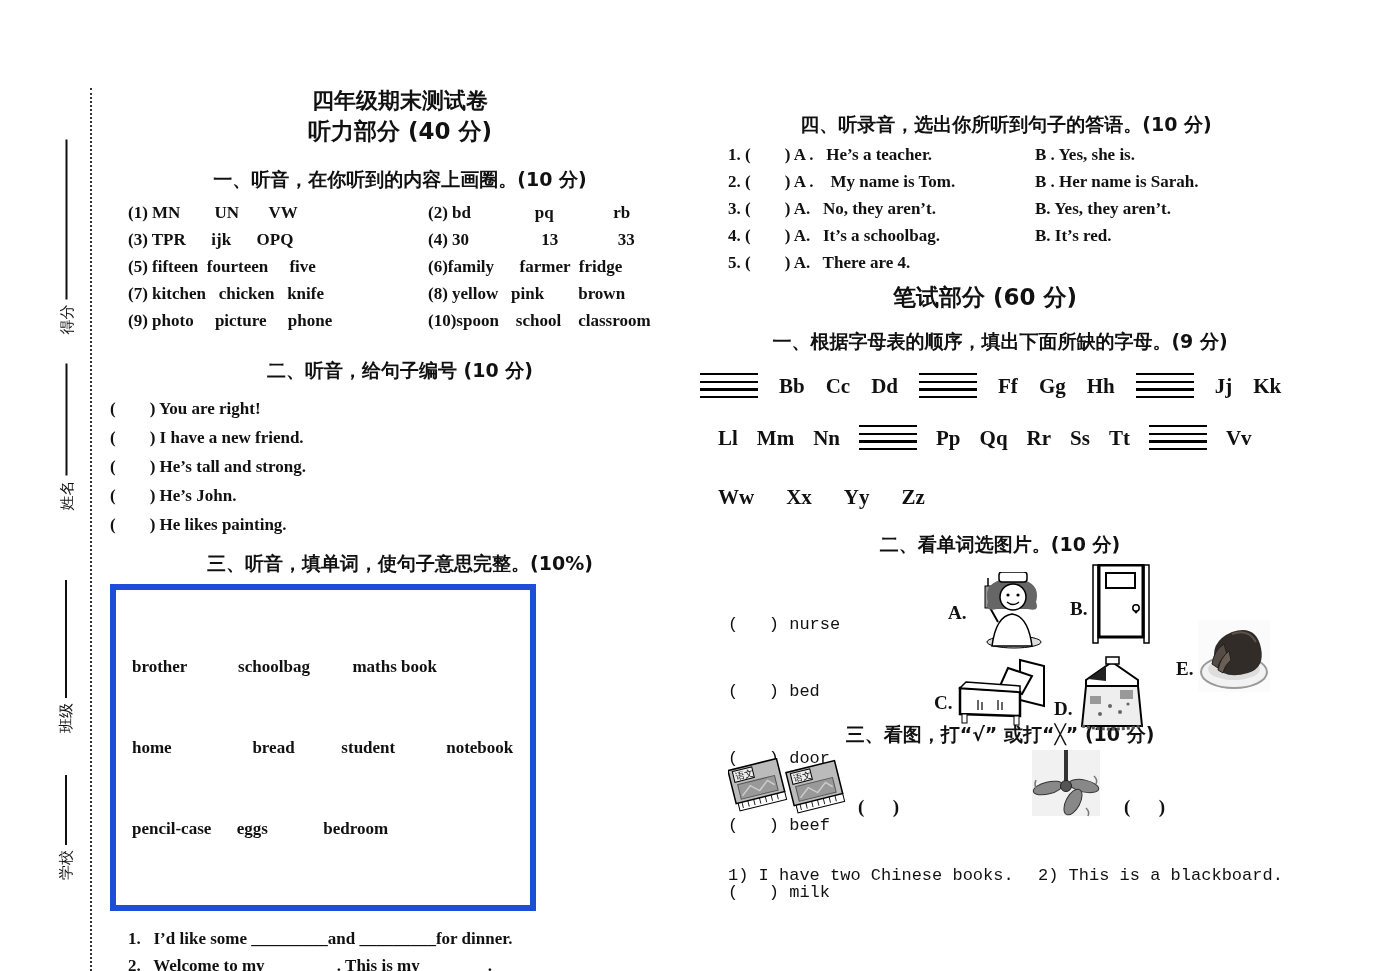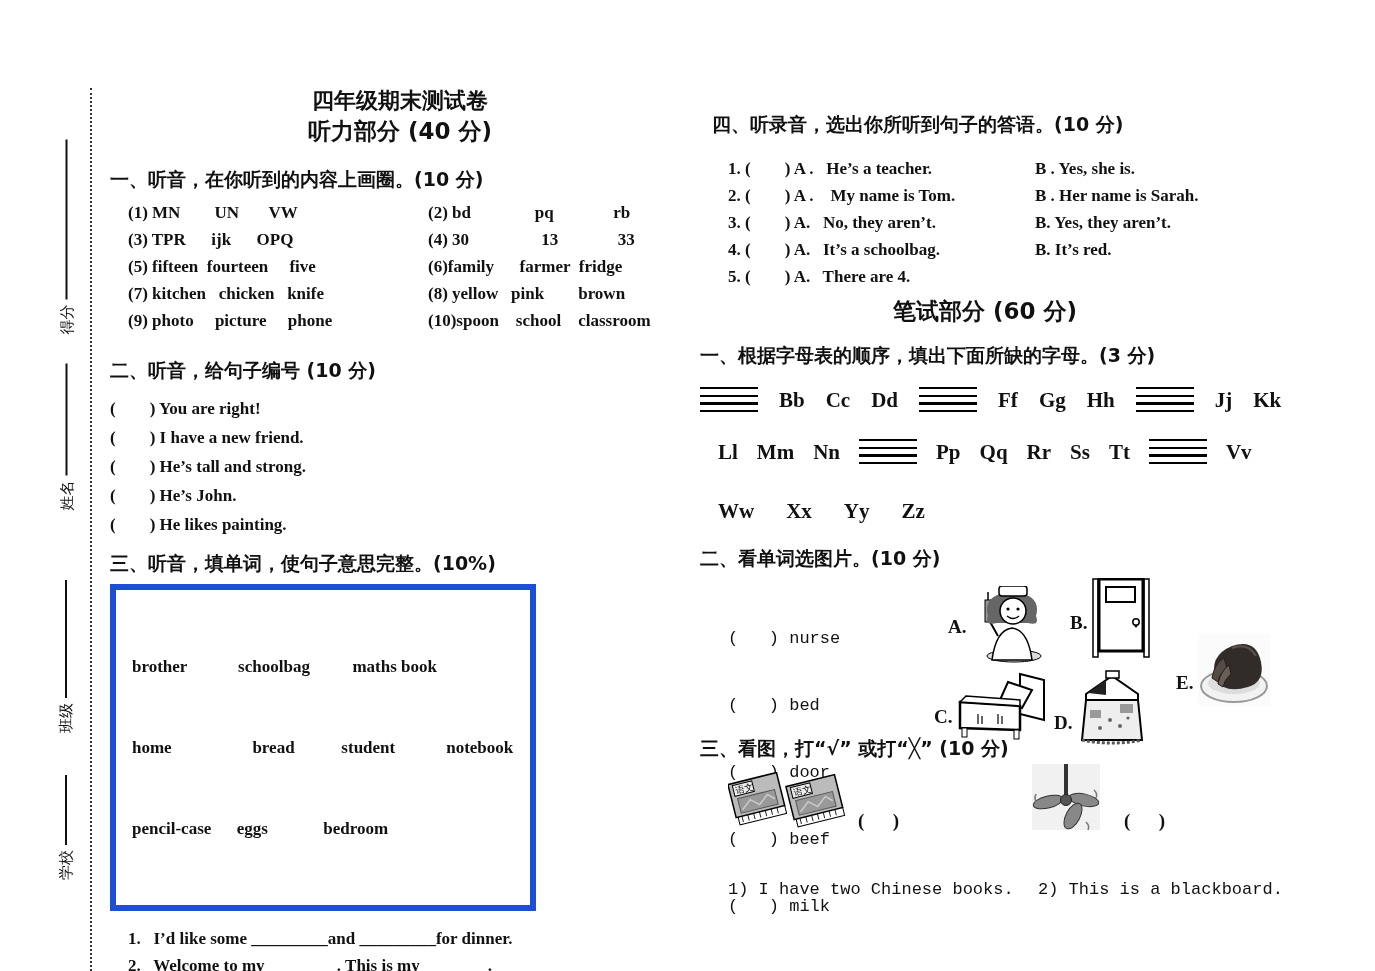--- a/index.html
+++ b/index.html
@@ -16,30 +16,30 @@
 
   
   .col-left{position:absolute;left:110px;top:86px;width:580px;}
   .col-right{position:absolute;left:700px;top:112px;width:600px;}
 
   .exam-title{text-align:center;font-family:"DejaVu Sans","Liberation Sans",sans-serif;
               font-weight:bold;font-size:22px;}
   .part-title{text-align:center;font-family:"DejaVu Sans","Liberation Sans",sans-serif;
               font-weight:bold;font-size:23px;}
   .cn-head{font-family:"DejaVu Sans","Liberation Sans",sans-serif;font-weight:bold;
-           font-size:19px;white-space:pre;}
+           font-size:19px;white-space:pre;text-align:center;}
 
   .q1-grid{display:grid;grid-template-columns:300px 280px;row-gap:5px;margin-top:9px;
            font-weight:bold;font-size:17px;white-space:pre;padding-left:18px;line-height:22px;}
   .q2-lines div{font-weight:bold;font-size:17px;white-space:pre;line-height:29px;}
   .word-box{border:6px solid #1d4ed8;width:398px;margin-top:7px;padding:9px 0 9px 16px;
             font-weight:bold;font-size:17px;white-space:pre;line-height:27px;}
   .q3-sents div{font-weight:bold;font-size:17px;white-space:pre;line-height:27px;padding-left:18px;}
 
-  .q4-grid{display:grid;grid-template-columns:307px auto;row-gap:5px;margin-top:20px;
+  .q4-grid{display:grid;grid-template-columns:307px auto;row-gap:5px;margin-top:6px;
            font-weight:bold;font-size:17px;white-space:pre;padding-left:28px;line-height:22px;}
 
   .alpha-row{display:flex;align-items:center;font-weight:bold;font-size:21px;}
   .alpha-row span{display:inline-block;}
   .fourline{width:58px;height:26px;background-repeat:no-repeat;
     background-image:linear-gradient(#000,#000),linear-gradient(#000,#000),
                      linear-gradient(#000,#000),linear-gradient(#000,#000);
     background-size:100% 2px,100% 2px,100% 3px,100% 2px;
     background-position:0 0,0 8px,0 15px,0 23px;}
 
@@ -124,21 +124,21 @@
       <span>B . Her name is Sarah.</span>
       <span>3. (        ) A.   No, they aren’t.</span>
       <span>B. Yes, they aren’t.</span>
       <span>4. (        ) A.   It’s a schoolbag.</span>
       <span>B. It’s red.</span>
       <span>5. (        ) A.   There are 4.</span>
     </div>
 
     <div class="part-title" style="margin-top:8px;width:570px;">笔试部分 (60 分)</div>
 
-    <div class="cn-head" style="margin-top:16px;">一、根据字母表的顺序，填出下面所缺的字母。(3 分)</div>
+    <div class="cn-head" style="margin-top:16px;">一、根据字母表的顺序，填出下面所缺的字母。(9 分)</div>
     <div class="alpha-row" style="margin-top:18px;gap:21px;">
       <span class="fourline"></span>
       <span>Bb</span>
       <span>Cc</span>
       <span>Dd</span>
       <span class="fourline"></span>
       <span>Ff</span>
       <span>Gg</span>
       <span>Hh</span>
       <span class="fourline"></span>

